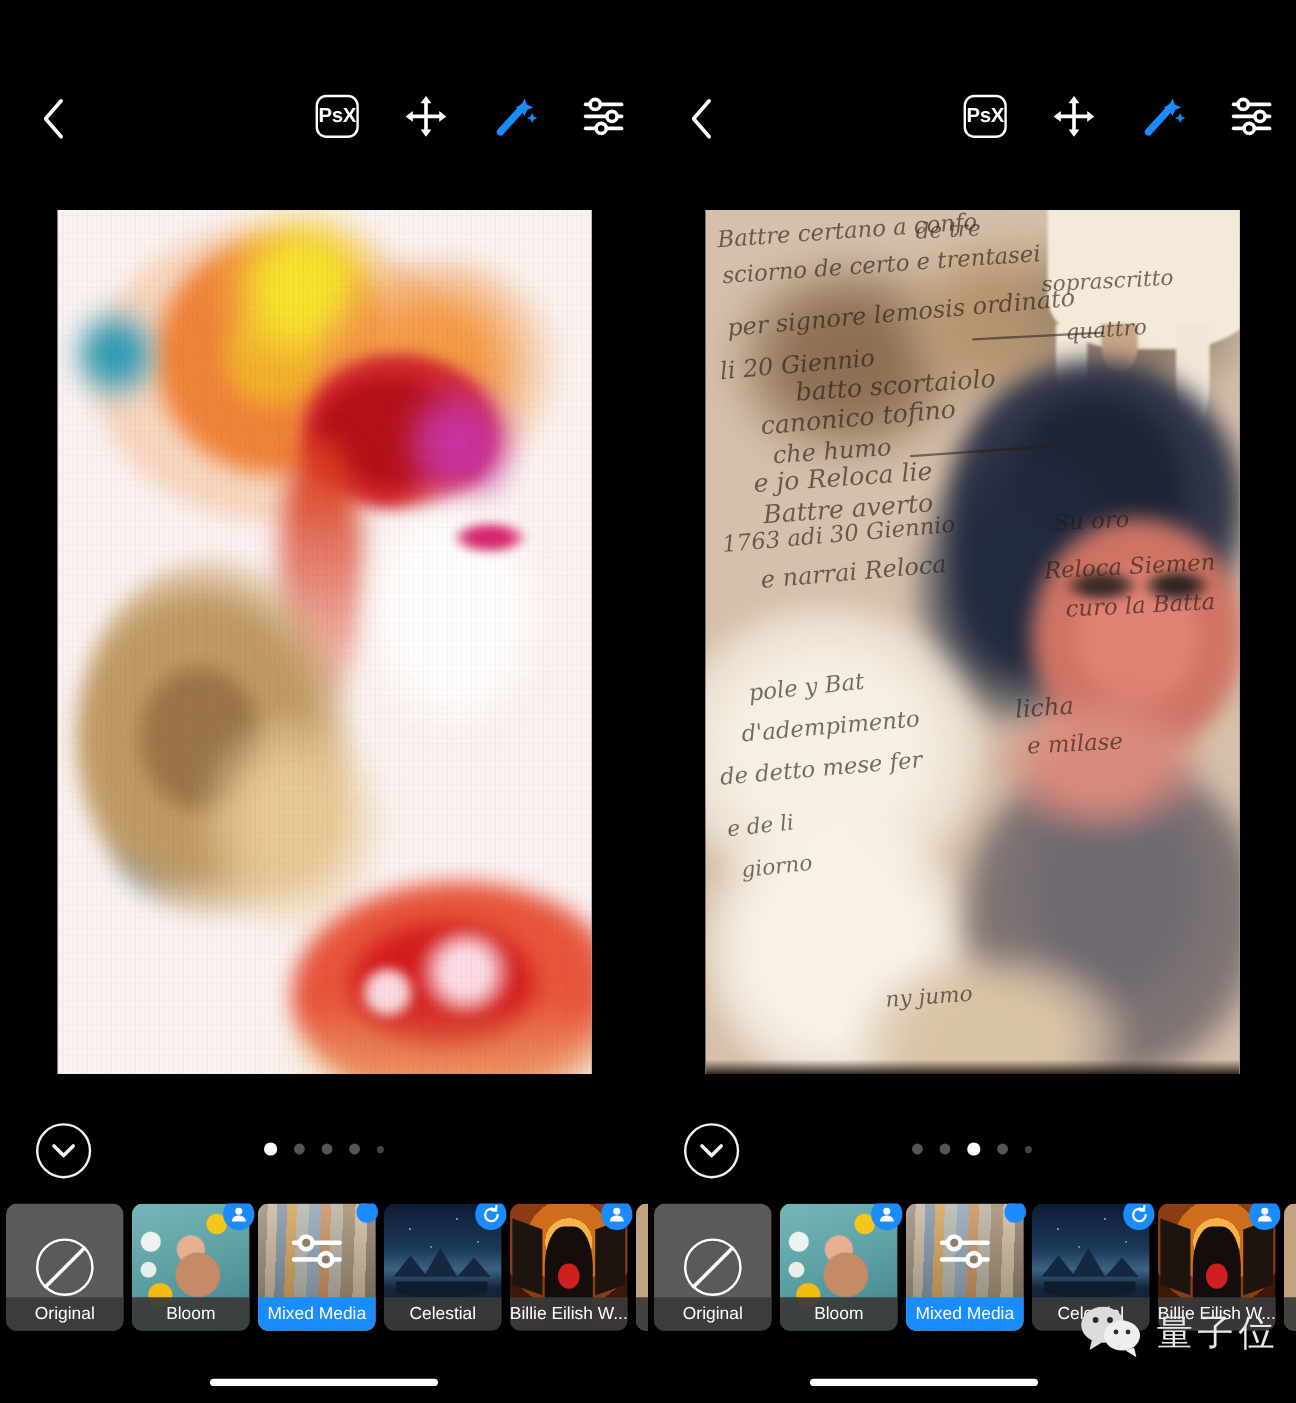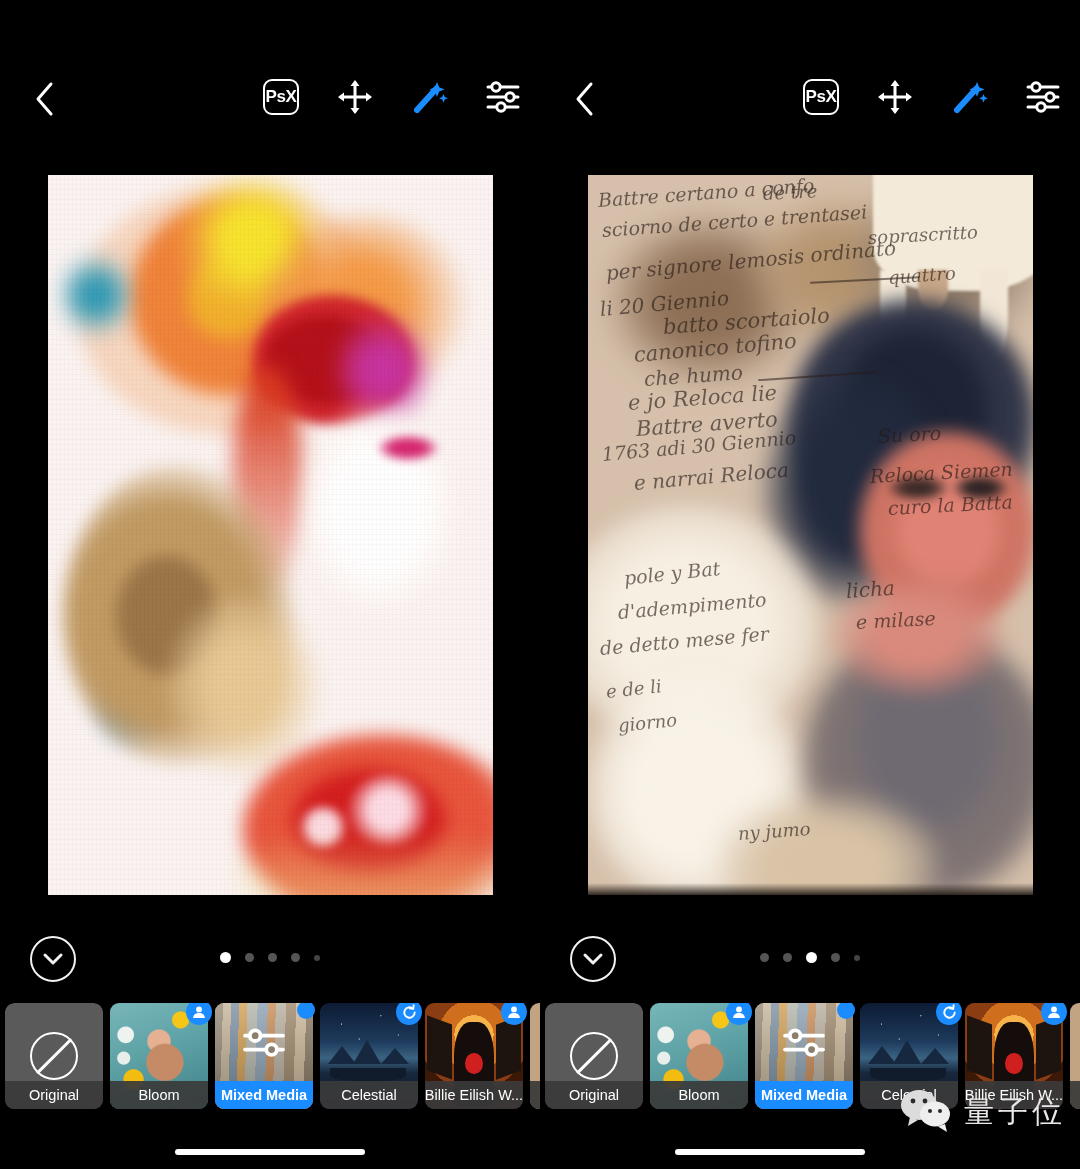--- a/index.html
+++ b/index.html
@@ -109,21 +109,21 @@
     border-radius: 9px; overflow: hidden;
   }
   .thumb-label {
     position: absolute; bottom: 0; left: 0; width: 98px; height: 28px;
     background: rgba(58,58,58,0.93);
     color: #fff; font-size: 14.5px;
     display: flex; align-items: center; justify-content: center;
     border-bottom-left-radius: 9px; border-bottom-right-radius: 9px;
     overflow: hidden; white-space: nowrap;
   }
-  .thumb.selected .thumb-label { background: #1a8cff; font-weight: bold; }
+  .thumb.selected .thumb-label { background: #1a8cff; }
   .thumb .badge {
     position: absolute; top: -4px; right: -4px;
     width: 26px; height: 26px; border-radius: 50%;
     background: #1a8cff;
     display: flex; align-items: center; justify-content: center;
     z-index: 4;
   }
   .thumb .badge.plain { width: 18px; height: 18px; top: -2px; right: -2px; }
 
   .orig-tile {

